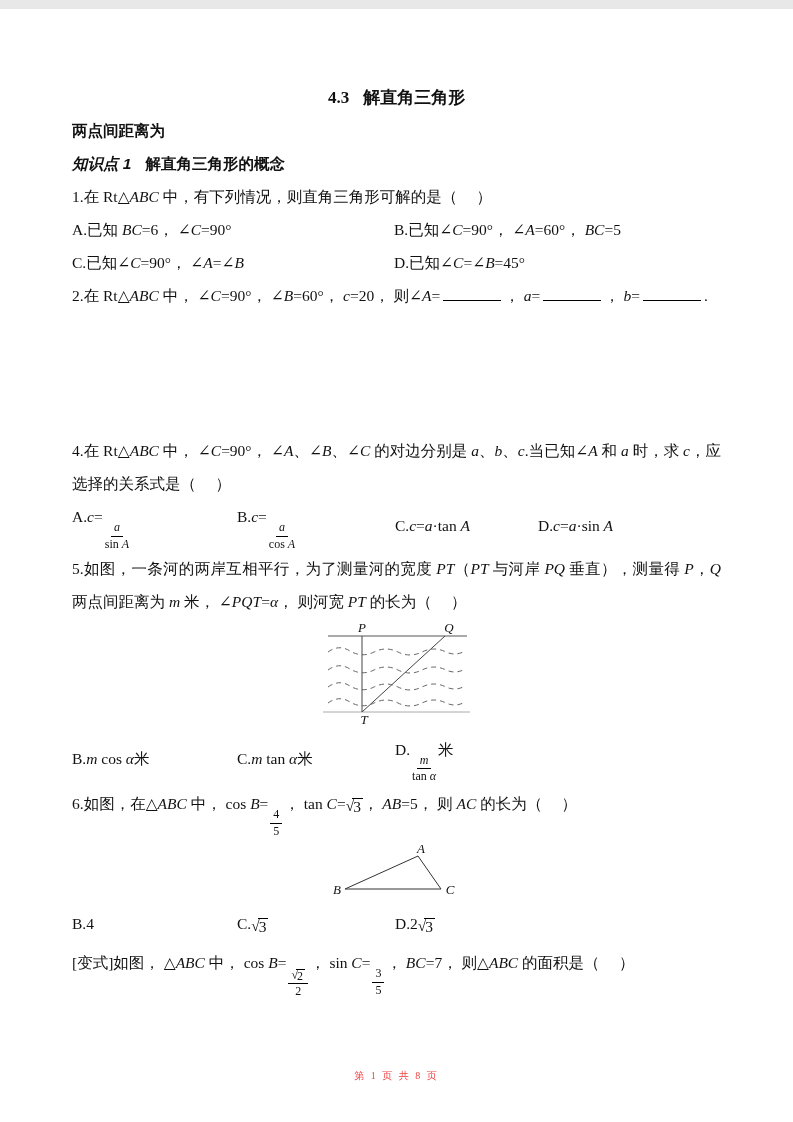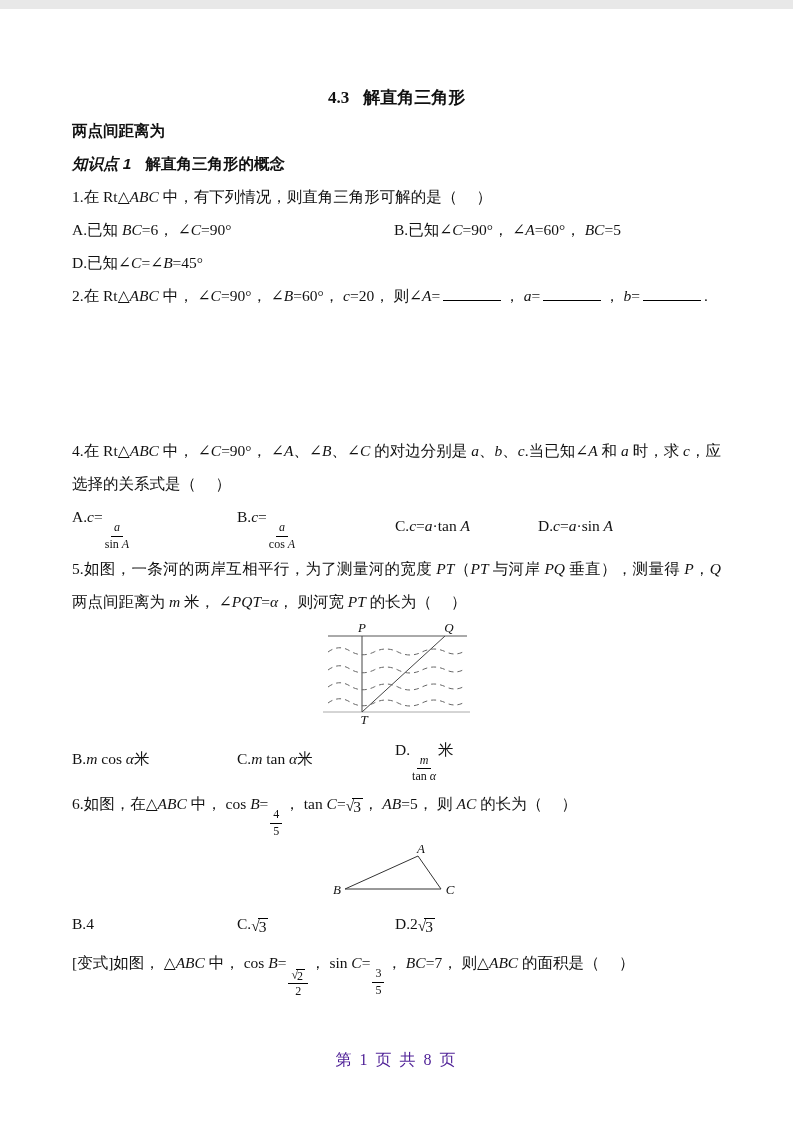--- a/index.html
+++ b/index.html
@@ -82,25 +82,25 @@
     font-style: italic;
     font-size: 13px;
     fill: #111;
   }
 
   .spacer-work { height: 122px; }
 
   .footer {
     position: absolute;
     left: 0; right: 0;
-    bottom: 60px;
+    bottom: 48px;
     text-align: center;
-    font-size: 16px;
+    font-size: 10px;
     letter-spacing: 2px;
-    color: #4c1d95;
+    color: #ef4444;
   }
 </style>
 </head>
 <body>
 
 <div class="page">
   <div class="content">
 
     <div class="doc-title">
       <span class="t-num">4.3</span><span>解直角三角形</span>
@@ -111,20 +111,21 @@
     <div class="h-kp">
       <span class="kp-label">知识点 1</span><span>解直角三角形的概念</span>
     </div>
 
     <p class="stem"><span>1.在 Rt△</span><span class="it">ABC</span><span> 中，有下列情况，则直角三角形可解的是（&nbsp;&nbsp;&nbsp;&nbsp;&nbsp;）</span></p>
     <div class="opt-row cols-2">
       <span><span>A.已知 </span><span class="it">BC</span><span>=6，&nbsp;∠</span><span class="it">C</span><span>=90°</span></span>
       <span><span>B.已知∠</span><span class="it">C</span><span>=90°，&nbsp;∠</span><span class="it">A</span><span>=60°，&nbsp;</span><span class="it">BC</span><span>=5</span></span>
     </div>
     <div class="opt-row cols-2">
+      <span><span>C.已知∠</span><span class="it">C</span><span>=90°，&nbsp;∠</span><span class="it">A</span><span>=∠</span><span class="it">B</span></span>
       <span><span>D.已知∠</span><span class="it">C</span><span>=∠</span><span class="it">B</span><span>=45°</span></span>
     </div>
 
     <p class="stem"><span>2.在 Rt△</span><span class="it">ABC</span><span> 中，&nbsp;∠</span><span class="it">C</span><span>=90°，&nbsp;∠</span><span class="it">B</span><span>=60°，&nbsp;</span><span class="it">c</span><span>=20，&nbsp;则∠</span><span class="it">A</span><span>=</span><span class="blank" style="width: 58px;"></span><span>，&nbsp;</span><span class="it">a</span><span>=</span><span class="blank" style="width: 58px;"></span><span>，&nbsp;</span><span class="it">b</span><span>=</span><span class="blank" style="width: 58px;"></span><span>.</span></p>
 
 
     <div class="spacer-work"></div>
 
 
     <p class="stem"><span>4.在 Rt△</span><span class="it">ABC</span><span> 中，&nbsp;∠</span><span class="it">C</span><span>=90°，&nbsp;∠</span><span class="it">A</span><span>、∠</span><span class="it">B</span><span>、∠</span><span class="it">C</span><span> 的对边分别是 </span><span class="it">a</span><span>、</span><span class="it">b</span><span>、</span><span class="it">c</span><span>.当已知∠</span><span class="it">A</span><span> 和 </span><span class="it">a</span><span> 时，求 </span><span class="it">c</span><span>，应选择的关系式是（&nbsp;&nbsp;&nbsp;&nbsp;&nbsp;）</span></p>

